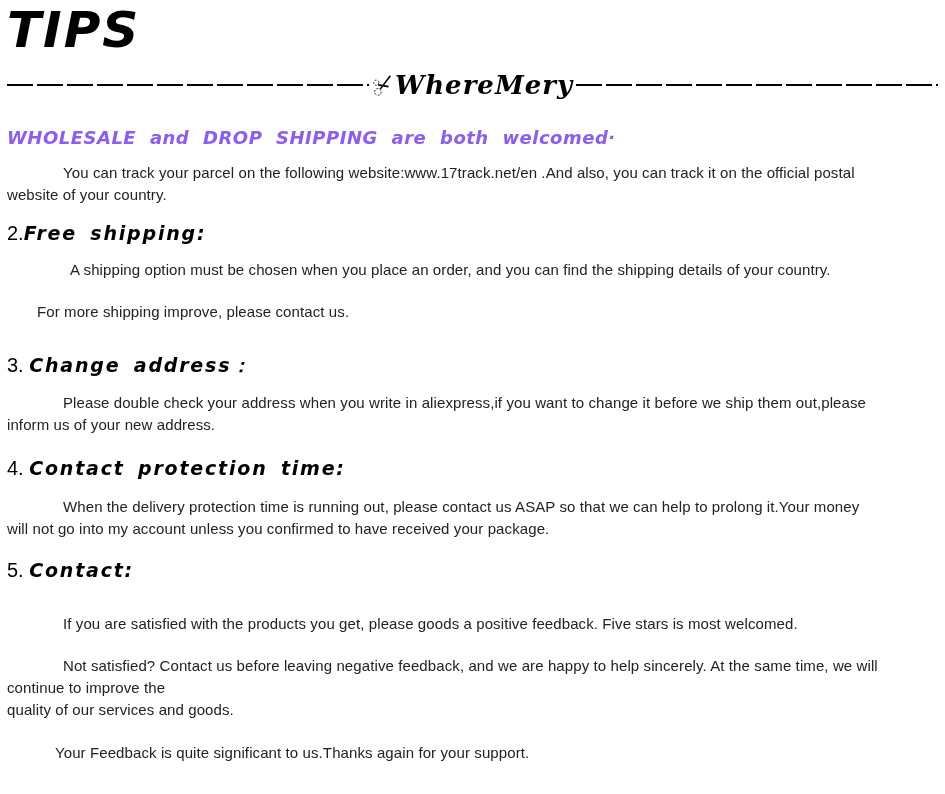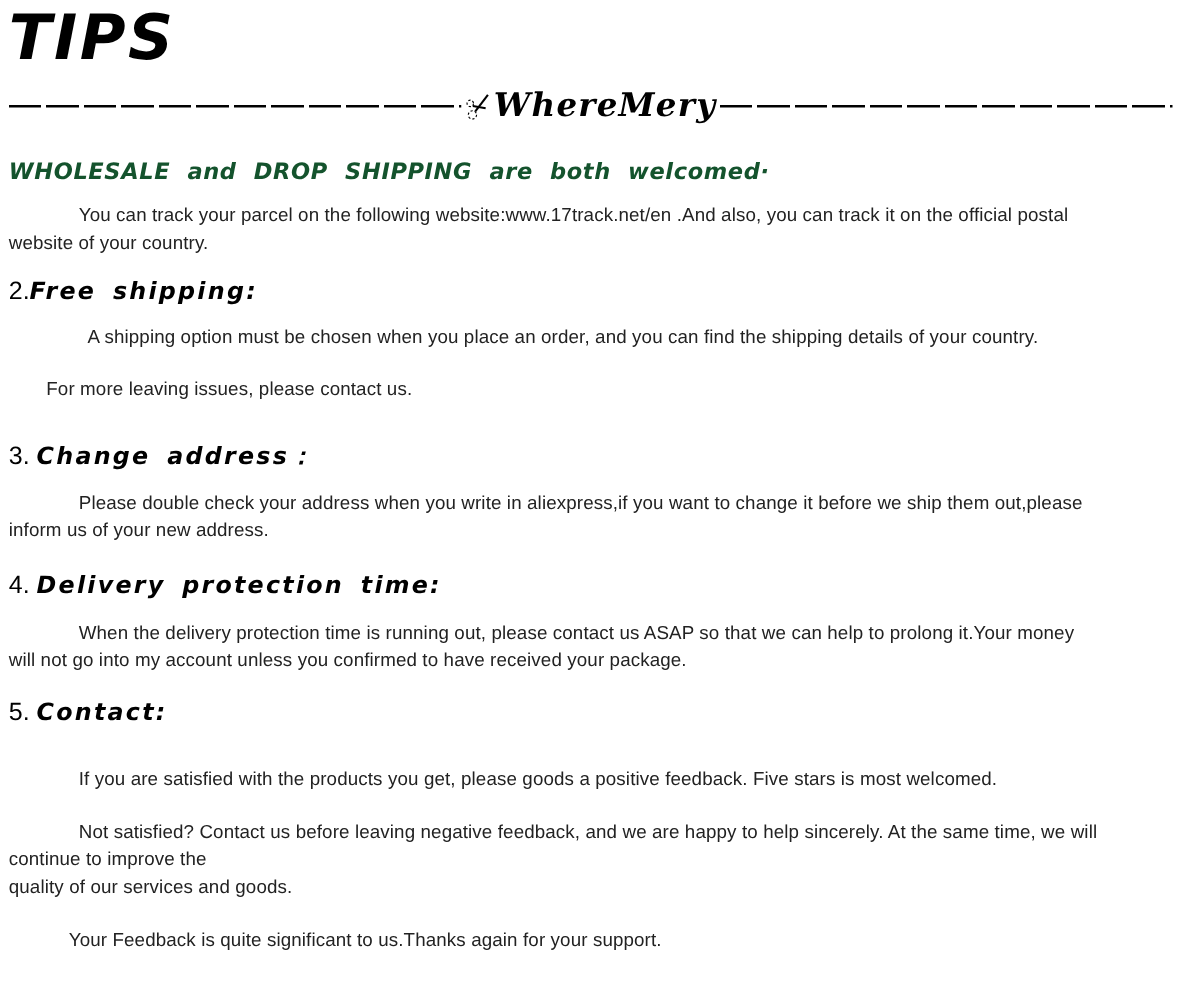--- a/index.html
+++ b/index.html
@@ -54,21 +54,21 @@
   
   .intro {
     margin-top: 26px;
     font-family: "DejaVu Sans", sans-serif;
     font-style: italic;
     font-weight: bold;
     font-size: 18px;
     line-height: 24px;
     letter-spacing: 0.5px;
     word-spacing: 7px;
-    color: #14532d;
+    color: #8b5cf6;
   }
 
   
   .sec-heading {
     font-size: 19px;
     line-height: 26px;
     color: #000;
   }
   .sec-num {
     font-family: "Liberation Sans", sans-serif;
@@ -131,31 +131,31 @@
   <p class="intro">WHOLESALE and DROP SHIPPING are both welcomed·</p>
 
   <section>
     <p class="p ind1 mt12">You can track your parcel on the following website:www.17track.net/en .And also, you can track it on the official postal
 website of your country.</p>
   </section>
 
   <section>
     <h2 class="sec-heading mt14"><span class="sec-num">2.</span><span class="sec-title">Free shipping:</span></h2>
     <p class="p ind2 mt12">A shipping option must be chosen when you place an order, and you can find the shipping details of your country.</p>
-    <p class="p ind3 mt20">For more leaving issues, please contact us.</p>
+    <p class="p ind3 mt20">For more shipping improve, please contact us.</p>
   </section>
 
   <section>
     <h2 class="sec-heading mt16"><span class="sec-num">3. </span><span class="sec-title">Change address：</span></h2>
     <p class="p ind1 mt13">Please double check your address when you write in aliexpress,if you want to change it before we ship them out,please
 inform us of your new address.</p>
   </section>
 
   <section>
-    <h2 class="sec-heading mt19"><span class="sec-num">4. </span><span class="sec-title">Delivery protection time:</span></h2>
+    <h2 class="sec-heading mt19"><span class="sec-num">4. </span><span class="sec-title">Contact protection time:</span></h2>
     <p class="p ind1 mt14">When the delivery protection time is running out, please contact us ASAP so that we can help to prolong it.Your money
 will not go into my account unless you confirmed to have received your package.</p>
   </section>
 
   <section>
     <h2 class="sec-heading mt17"><span class="sec-num">5. </span><span class="sec-title">Contact:</span></h2>
     <p class="p ind1 mt16">If you are satisfied with the products you get, please goods a positive feedback. Five stars is most welcomed.</p>
     <p class="p ind1 mt20">Not satisfied? Contact us before leaving negative feedback, and we are happy to help sincerely. At the same time, we will
 continue to improve the
 quality of our services and goods.</p>

